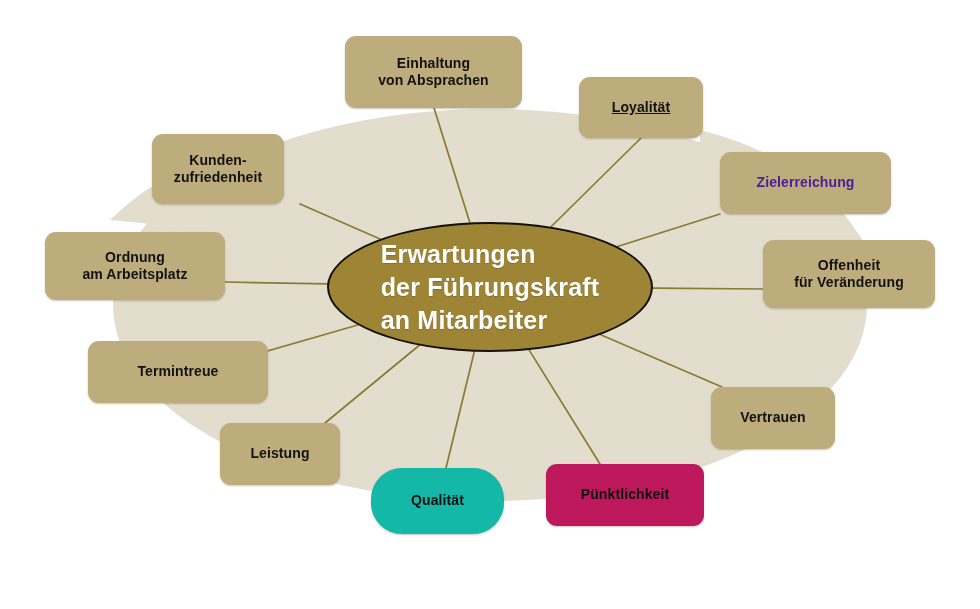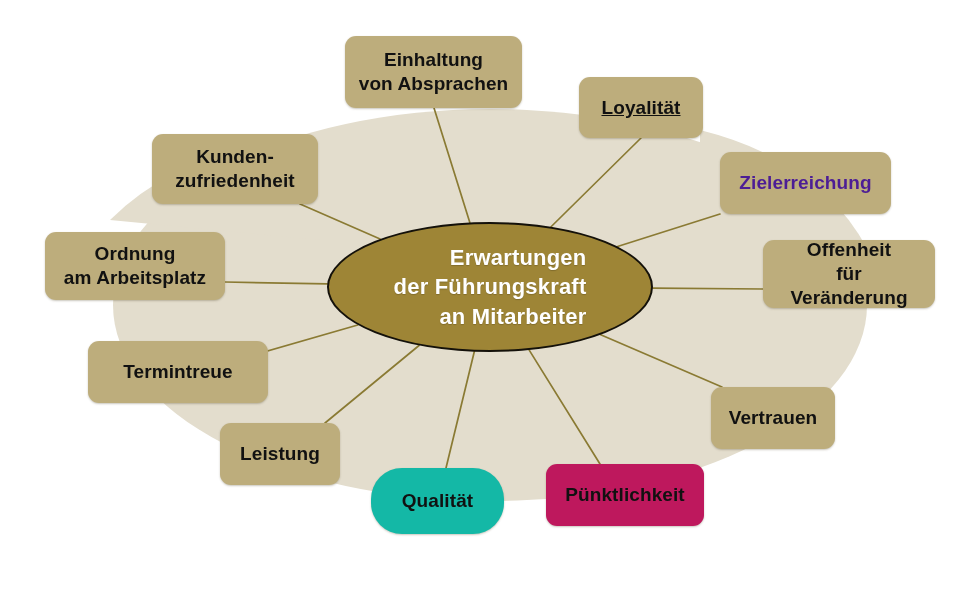--- a/index.html
+++ b/index.html
@@ -24,21 +24,21 @@
     width: 980px;
     height: 609px;
   }
   .node {
     position: absolute;
     box-sizing: border-box;
     background: #BDAD7C;
     border-radius: 11px;
     color: #111111;
     font-weight: bold;
-    font-size: 19px;
+    font-size: 14px;
     line-height: 1.25;
     letter-spacing: 0.1px;
     text-align: center;
     display: flex;
     align-items: center;
     justify-content: center;
     padding: 4px 12px;
     white-space: pre-line;
     box-shadow: 0 1px 2px rgba(80,70,40,0.30);
   }
@@ -47,23 +47,23 @@
     box-sizing: border-box;
     left: 327px;
     top: 222px;
     width: 327px;
     height: 130px;
     border-radius: 50%;
     background: #9E8536;
     border: 2.5px solid #14110a;
     color: #ffffff;
     font-weight: bold;
-    font-size: 22px;
+    font-size: 25px;
     line-height: 1.32;
-    text-align: right;
+    text-align: left;
     display: flex;
     align-items: center;
     justify-content: center;
     white-space: pre-line;
     letter-spacing: 0.2px;
     text-shadow: 0 1px 1px rgba(0,0,0,0.18);
   }
 </style>
 </head>
 <body>
@@ -102,17 +102,17 @@
       <div class="node" style="left: 720px; top: 152px; width: 171px; height: 62px; background: rgb(189, 173, 124); color: #4c1d95;">Zielerreichung</div>
       <div class="node" style="left: 763px; top: 240px; width: 172px; height: 68px; background: rgb(189, 173, 124); color: rgb(17, 17, 17);">Offenheit
 für Veränderung</div>
       <div class="node" style="left: 711px; top: 387px; width: 124px; height: 62px; background: rgb(189, 173, 124); color: rgb(17, 17, 17); text-align: right;">Vertrauen</div>
       <div class="node" style="left: 546px; top: 464px; width: 158px; height: 62px; background: #be185d; color: rgb(17, 17, 17);">Pünktlichkeit</div>
       <div class="node" style="left: 371px; top: 468px; width: 133px; height: 66px; background: #14b8a6; color: rgb(17, 17, 17); border-radius: 31px;">Qualität</div>
       <div class="node" style="left: 220px; top: 423px; width: 120px; height: 62px; background: rgb(189, 173, 124); color: rgb(17, 17, 17);">Leistung</div>
       <div class="node" style="left: 88px; top: 341px; width: 180px; height: 62px; background: rgb(189, 173, 124); color: rgb(17, 17, 17);">Termintreue</div>
       <div class="node" style="left: 45px; top: 232px; width: 180px; height: 68px; background: rgb(189, 173, 124); color: rgb(17, 17, 17);">Ordnung
 am Arbeitsplatz</div>
-      <div class="node" style="left: 152px; top: 134px; width: 166px; height: 70px; background: rgb(189, 173, 124); color: rgb(17, 17, 17);">Kunden-
+      <div class="node" style="left: 152px; top: 134px; width: 132px; height: 70px; background: rgb(189, 173, 124); color: rgb(17, 17, 17);">Kunden-
 zufriedenheit</div>
     </div>
 
 </div>
 
 </body></html>

